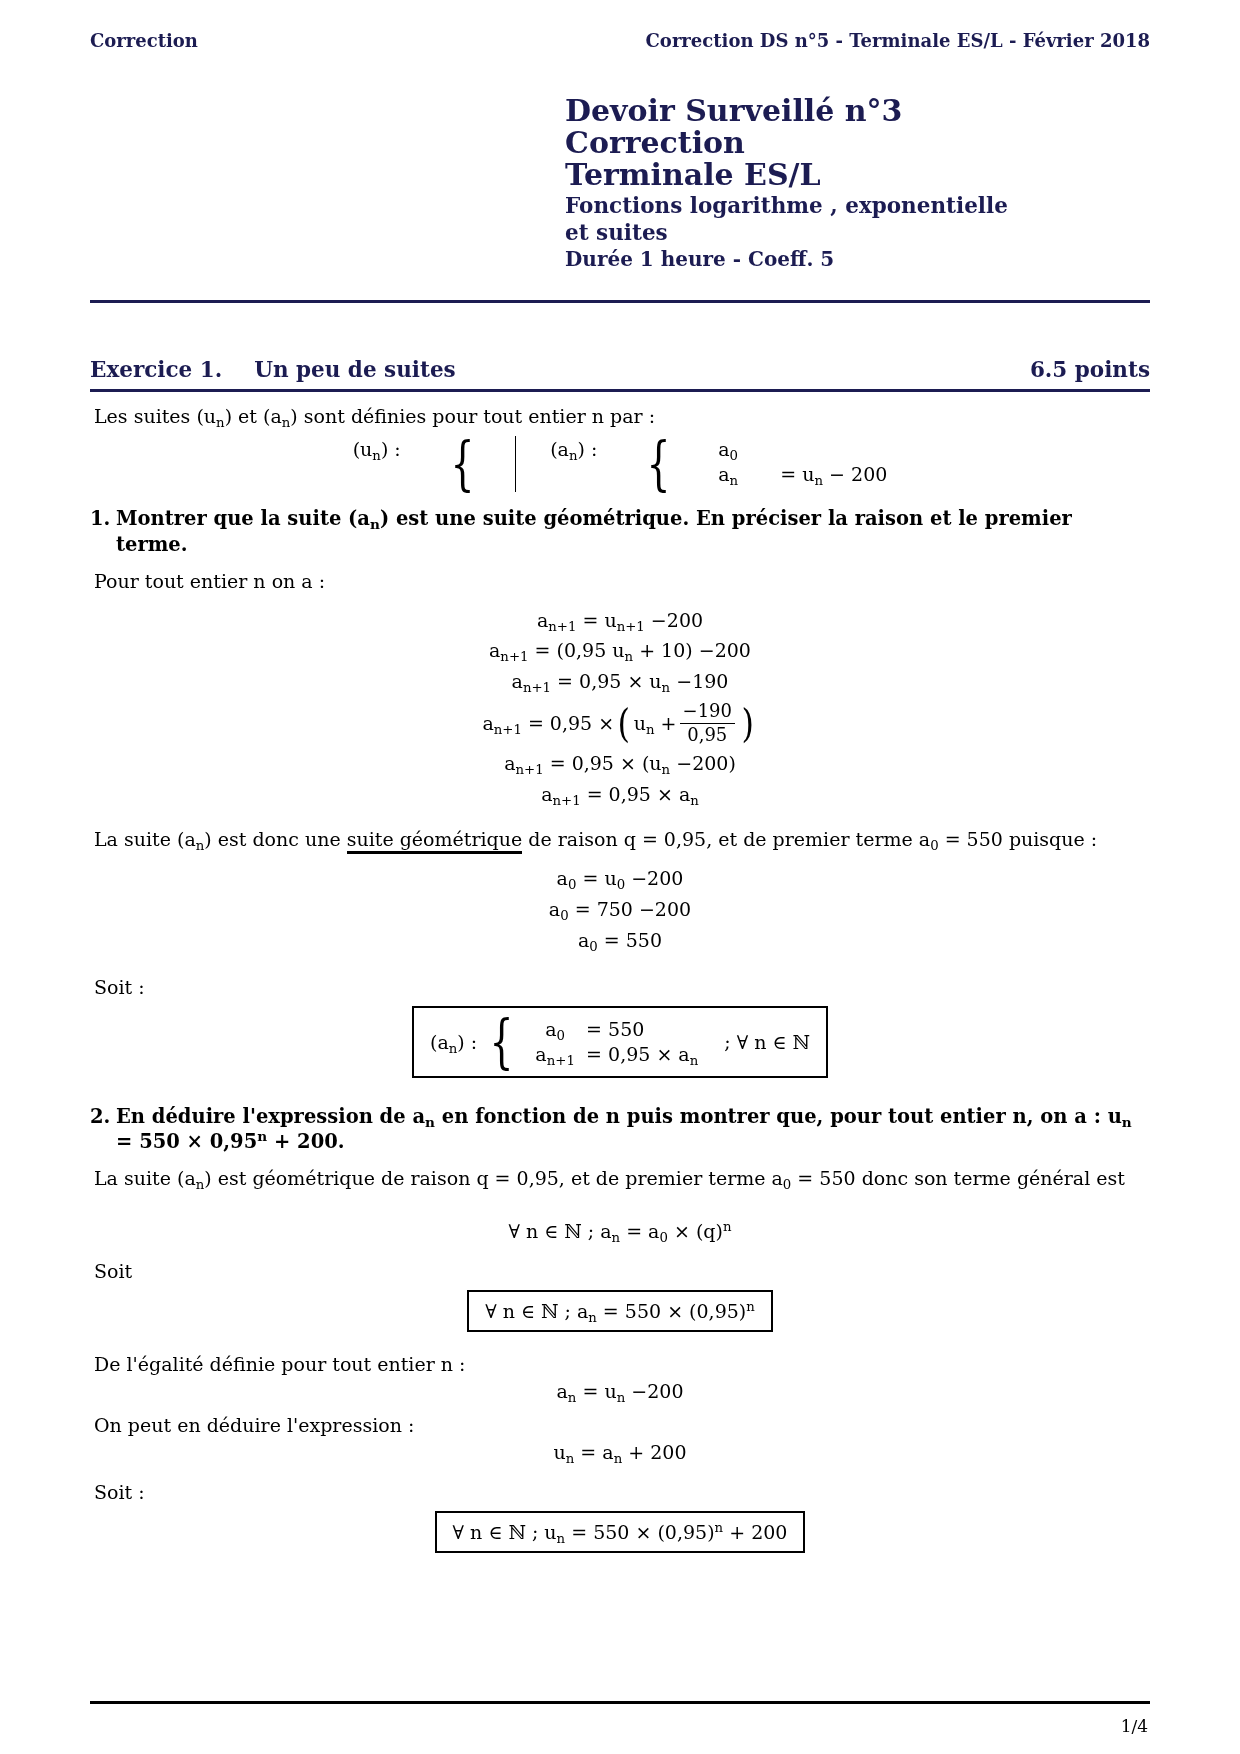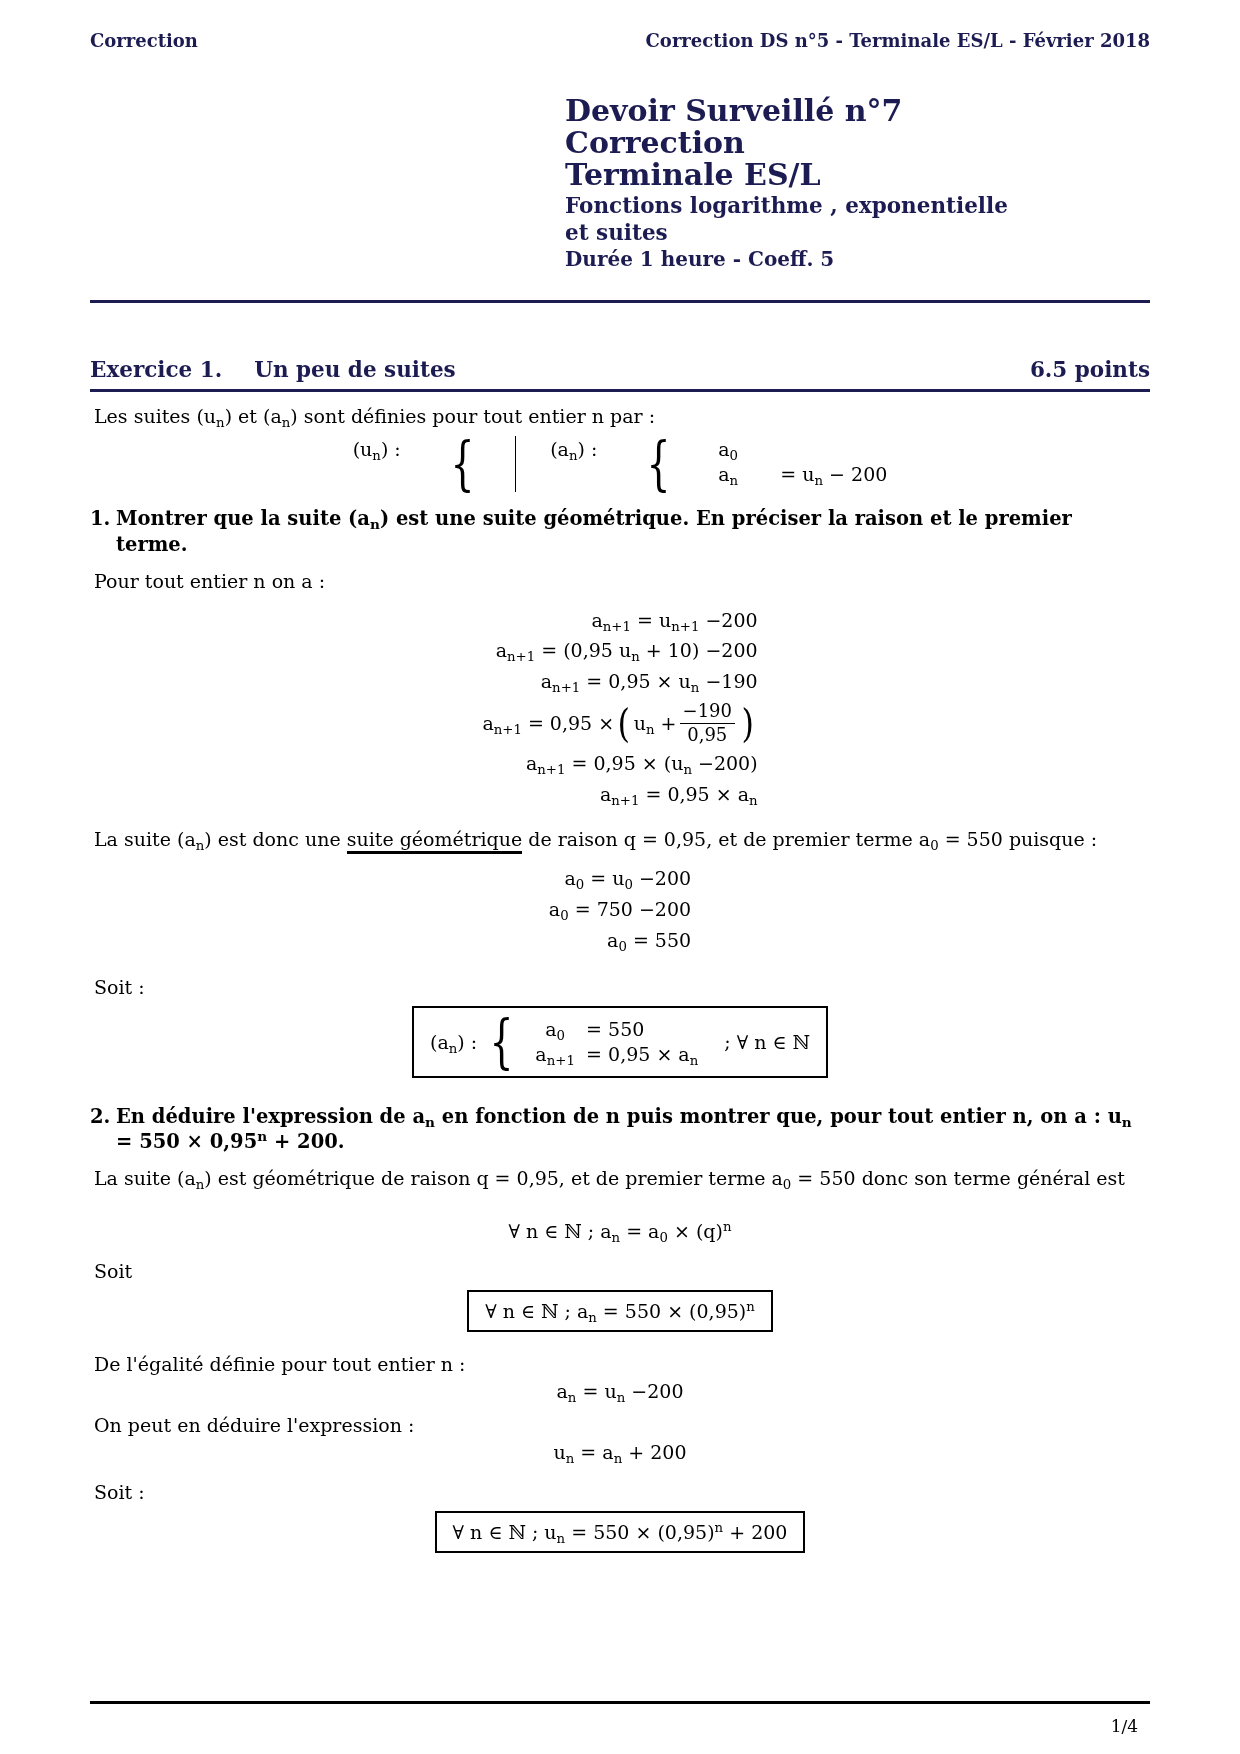--- a/index.html
+++ b/index.html
@@ -47,56 +47,56 @@
   .sys-row{display:flex;}
   .sys-row .lhs{min-width:62px;}
   .sysdiv{width:1.5px;background:#000;height:56px;margin:0 34px;}
 
   
   .question{display:flex;margin-top:14px;font-size:19.5px;font-weight:bold;line-height:1.3;}
   .question .qnum{min-width:26px;}
   .question .qtext{flex:1;}
 
   .center-wrap{text-align:center;}
-  .math-block{display:inline-block;text-align:right;font-size:19px;margin-top:8px;}
+  .math-block{display:inline-block;text-align:center;font-size:19px;margin-top:8px;}
   .math-block .eq-row{margin:7px 0;line-height:1.25;}
   .frac-row{display:flex;align-items:center;margin:4px 0;}
   .frac-row .pre{}
   .big-paren{font-size:40px;font-weight:300;line-height:0.8;margin:0 2px;transform:scaleX(0.8);display:inline-block;}
   .frac{display:inline-flex;flex-direction:column;align-items:center;margin:0 3px;font-size:18px;line-height:1.15;}
   .frac .num{border-bottom:1.8px solid #000;padding:0 3px 1px 3px;}
   .frac .den{padding-top:1px;}
 
   .sentence{font-size:19px;margin:12px 0 0 0;padding-left:4px;line-height:1.4;}
   .u-thick{border-bottom:3.5px solid #000;padding-bottom:1px;}
 
   .soit{font-size:19px;margin:16px 0 0 0;padding-left:4px;}
 
   .eqbox{display:inline-block;border:2.5px solid #000;padding:8px 16px;font-size:19px;margin-top:8px;}
   .boxed-system{display:flex;align-items:center;}
   .boxed-system .suffix{margin-left:26px;}
 
   .center-eq{text-align:center;font-size:19px;margin-top:28px;line-height:1.3;}
 
   .footrule{position:absolute;left:90px;right:90px;bottom:50px;border:none;border-top:3px solid #000;margin:0;}
-  .pagenum{position:absolute;right:102px;bottom:18px;font-size:17px;color:#000;}
+  .pagenum{position:absolute;right:92px;bottom:18px;font-size:17px;color:#000;}
 </style>
 </head>
 <body>
 
 <div class="page">
 
   <header class="pagehead">
     <span>Correction</span>
     <span>Correction DS n°5  -  Terminale ES/L -  Février 2018</span>
   </header>
 
   <section class="titleblock">
     <div class="title-main">
-      <div>Devoir Surveillé n°7</div>
+      <div>Devoir Surveillé n°3</div>
       <div>Correction</div>
     </div>
     <div class="title-level">Terminale ES/L</div>
     <div class="title-subject">Fonctions logarithme , exponentielle et suites</div>
     <div class="title-meta">Durée 1 heure  -  Coeff. 5</div>
   </section>
 
   <hr class="toprule">
 
   <div class="exhead">

